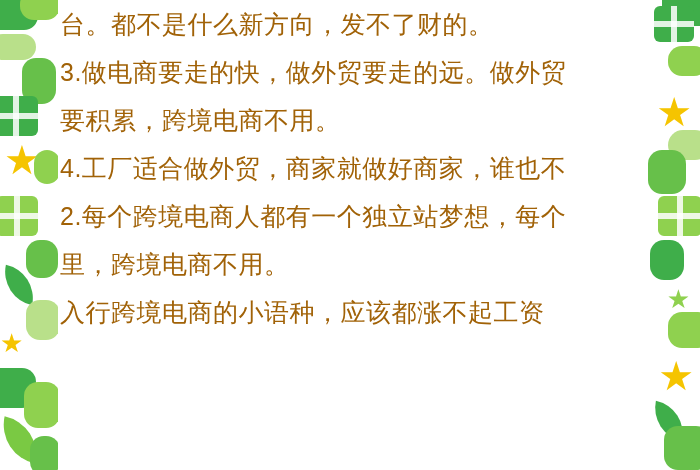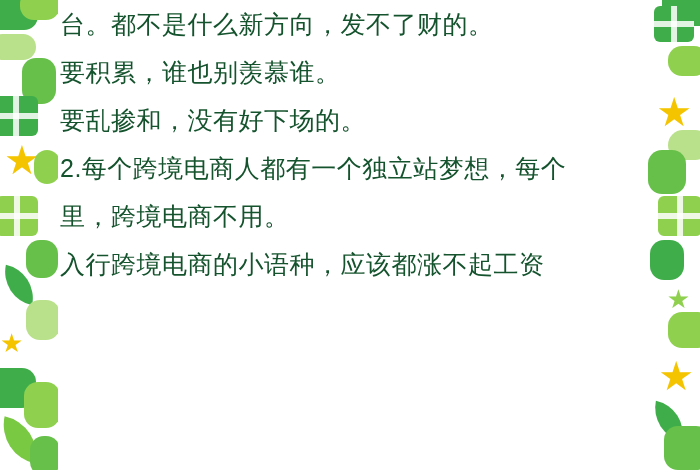--- a/index.html
+++ b/index.html
@@ -88,21 +88,21 @@
     position: absolute;
     left: 60px;
     right: 52px;
     top: 0;
     bottom: 0;
     padding-top: 0;
   }
   .line {
     font-size: 25px;
     line-height: 48px;
-    color: #14532d;
+    color: #a16207;
     letter-spacing: 0.5px;
     white-space: pre;
     font-family: "Liberation Sans", "DejaVu Sans", sans-serif;
   }
   .line.clip-top {
     overflow: hidden;
   }
 </style>
 </head>
 <body>
@@ -160,21 +160,22 @@
     <div class="star small green" style="right:10px; top:286px;">★</div>
     <div class="blob" style="right:-12px; top:312px; width:44px; height:36px;"></div>
 
     <div class="star" style="right:6px; top:356px;">★</div>
     <div class="leaf" style="right:14px; top:404px; background:#3fae4a;"></div>
     <div class="blob mid" style="right:-10px; top:426px; width:46px; height:44px;"></div>
   </div>
 
   <div class="content">
     <div class="line clip-top">台。都不是什么新方向，发不了财的。</div>
-    <div class="line">要积累，谁也别羡慕谁。</div>
-    <div class="line">要乱掺和，没有好下场的。</div>
+    <div class="line">3.做电商要走的快，做外贸要走的远。做外贸</div>
+    <div class="line">要积累，跨境电商不用。</div>
+    <div class="line">4.工厂适合做外贸，商家就做好商家，谁也不</div>
     <div class="line">2.每个跨境电商人都有一个独立站梦想，每个</div>
     <div class="line">里，跨境电商不用。</div>
     <div class="line">入行跨境电商的小语种，应该都涨不起工资</div>
 
   </div>
 
 </div>
 
 </body></html>

